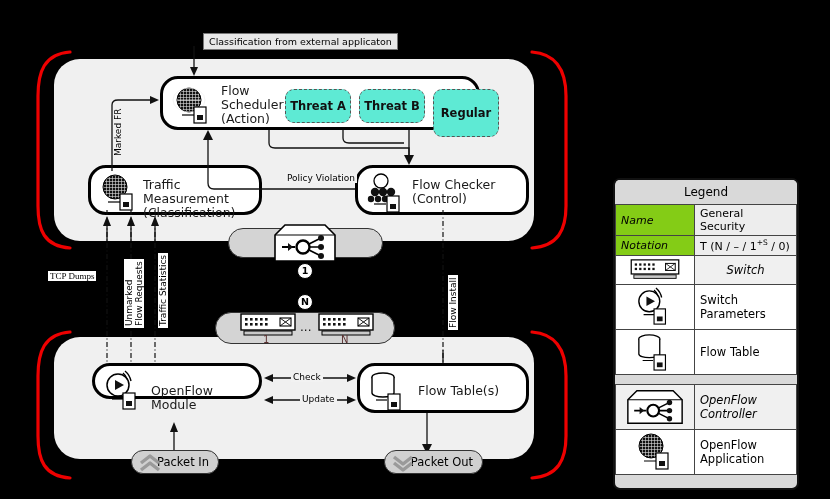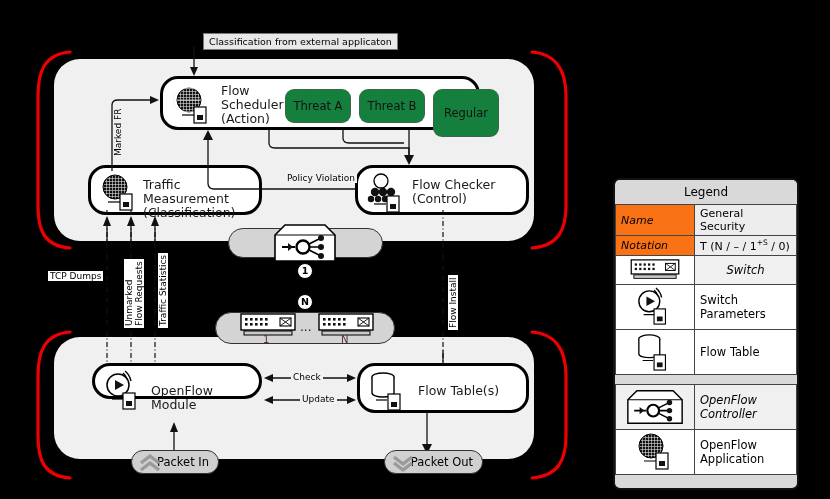--- a/index.html
+++ b/index.html
@@ -12,23 +12,23 @@
 
   
   .plane{background:#f0f0f0;border-radius:26px;}
 
   
   .node{background:#fff;border:3px solid #000;border-radius:18px;
         display:flex;align-items:center;}
   .node .txt{font-size:12.5px;line-height:14px;color:#1a1a1a;}
 
   
-  .dashbox{background:#15803d;border:1.6px dashed #555;border-radius:9px;
+  .dashbox{background:#5eead4;border:1.6px dashed #555;border-radius:9px;
            display:flex;align-items:center;justify-content:center;
-           font-size:11.5px;color:#111;}
+           font-size:11.5px;color:#111;font-weight:bold;}
 
   
   .pill{background:#d4d4d4;border:1.7px solid #333;border-radius:22px;}
   .pillflat{background:#d0d0d0;border:1.6px solid #333;border-radius:14px;
             display:flex;align-items:center;justify-content:flex-end;
             font-size:11.5px;padding-right:9px;}
 
   
   .badge{width:16px;height:16px;border-radius:50%;background:#fff;border:1.5px solid #000;
          display:flex;align-items:center;justify-content:center;
@@ -37,21 +37,21 @@
   
   .edgelbl{background:#f2f2f2;font-size:9px;color:#000;padding:0 2px;white-space:nowrap;}
   .edgelbl.w{background:#fff;}
   .rot{transform-origin:left top;}
 
   
   .legend{background:#d9d9d9;border:2px solid #111;border-radius:7px;overflow:hidden;}
   .legend table{border-collapse:collapse;width:100%;font-size:11px;}
   .legend td{border:1px solid #444;padding:2px 5px;vertical-align:middle;}
   .lg-head{background:#d9d9d9;text-align:center;font-size:12px;border:none !important;padding:5px 0 !important;}
-  .lg-key{background:#f97316;font-style:italic;width:68px;}
+  .lg-key{background:#84cc16;font-style:italic;width:68px;}
   .lg-val{background:#ededed;}
   .lg-ico{background:#fff;width:68px;text-align:center;padding:3px 0 !important;}
   .lg-ico.g{background:#f0f0f0;}
   .lg-name{background:#fff;font-size:11.5px;margin-left:8px;}
   .lg-name.it{font-style:italic;background:#f0f0f0;text-align:center;}
   .lg-name.it2{font-style:italic;background:#f0f0f0;}
   .lg-spacer{background:#d9d9d9;height:9px;border:none !important;padding:0 !important;}
 
   svg{display:block;overflow:visible;}
   .lineL{stroke:#111;stroke-width:1.3;fill:none;}
@@ -243,21 +243,21 @@
     <path class="lineD" d="M107 0 L107 160"></path>
     <path class="lineD" d="M131 0 L131 160"></path>
     <path class="lineD" d="M155 0 L155 160"></path>
     <path class="lineD" d="M443 0 L443 160"></path>
   </svg>
   <svg class="abs" style="left:436px;top:350px;width:16px;height:30px;">
     <path class="lineL" d="M7 0 L7 20"></path>
     <path d="M7 27 L2 17 L12 17 Z" fill="#111"></path>
   </svg>
 
-  <div class="abs edgelbl w" style="left:48px;top:271px;">TCP Dumps</div>
+  <div class="abs edgelbl w" style="left:48px;top:271px;font-family:Liberation Serif, serif;">TCP Dumps</div>
   <div class="abs rot edgelbl w" style="left:124px;top:328px;transform:rotate(-90deg);text-align:left;line-height:10px;">
     <div>Unmarked</div>
     <div>Flow Requests</div>
   </div>
   <div class="abs rot edgelbl w" style="left:158px;top:328px;transform:rotate(-90deg);">Traffic Statistics</div>
   <div class="abs rot edgelbl w" style="left:448px;top:330px;transform:rotate(-90deg);">Flow Install</div>
 
   <div class="abs node" style="left:92px;top:363px;width:170px;height:36px;">
     <span class="abs" style="left:8px;top:5px;width:42px;height:40px;">
       <svg width="42" height="40" viewBox="0 0 42 40">

